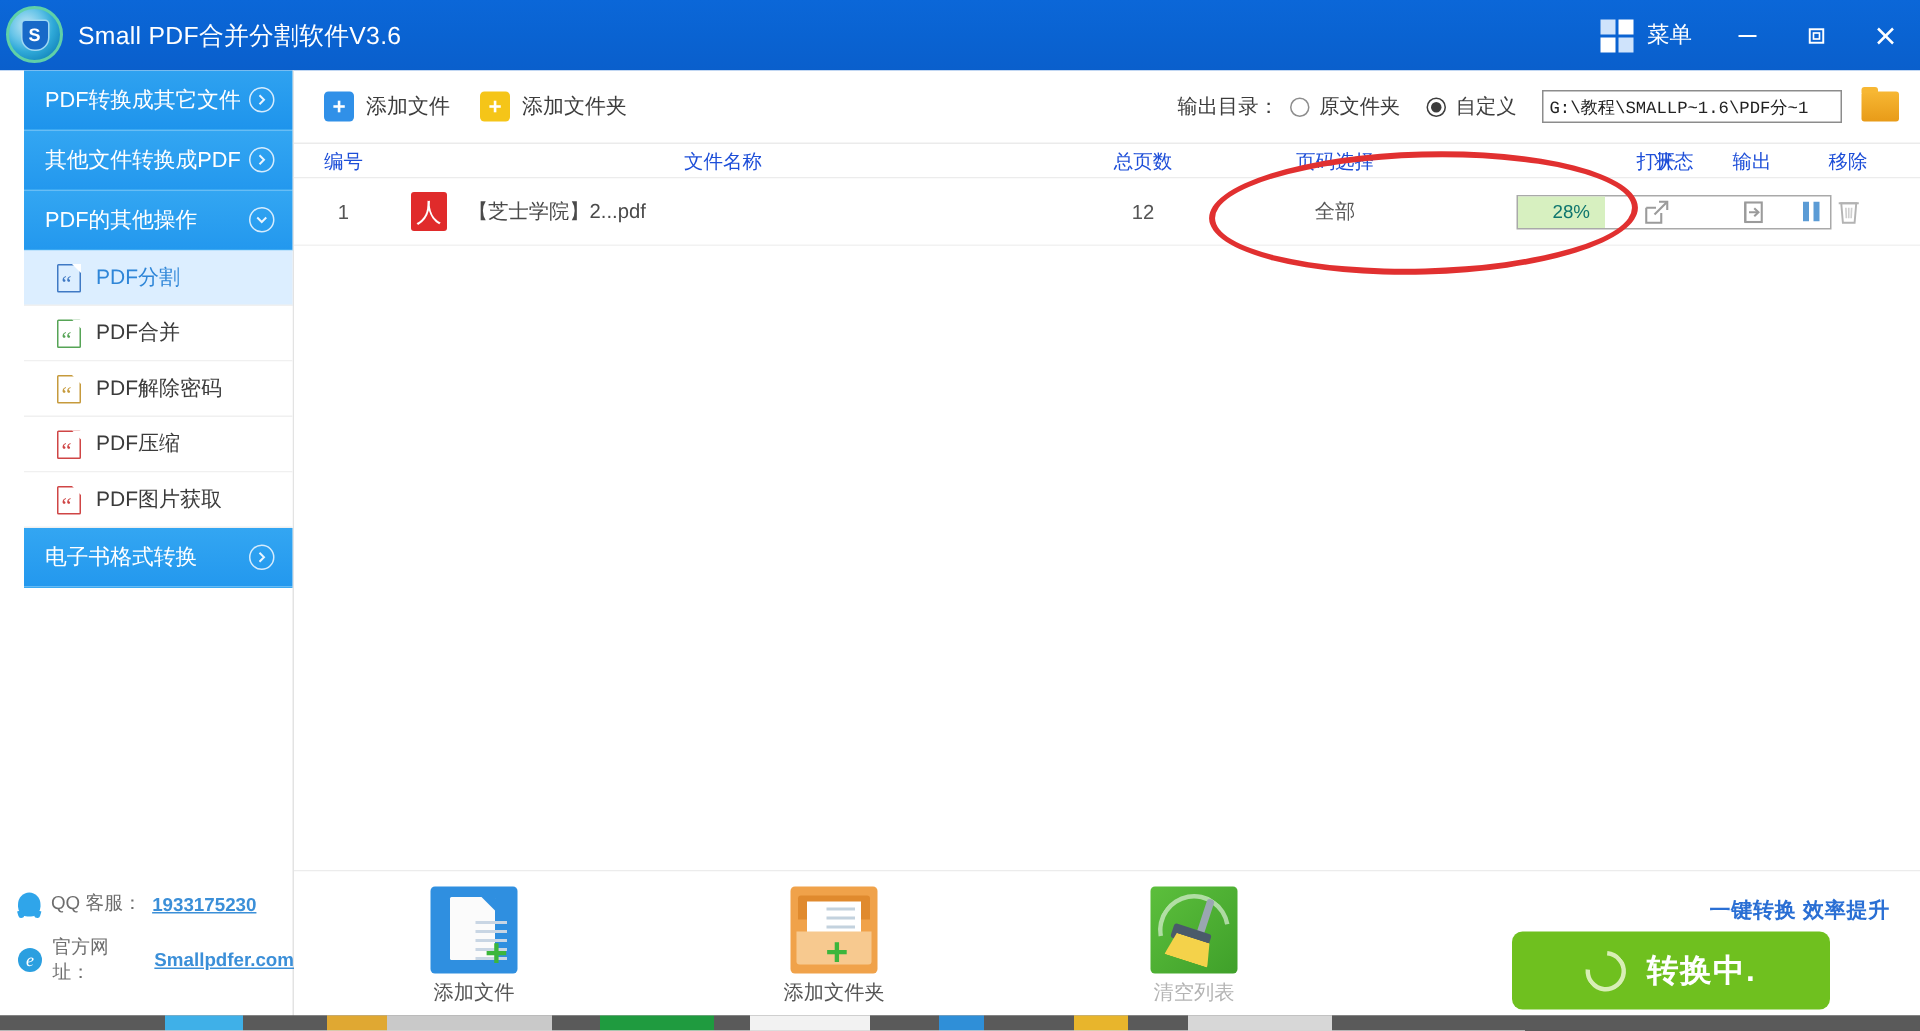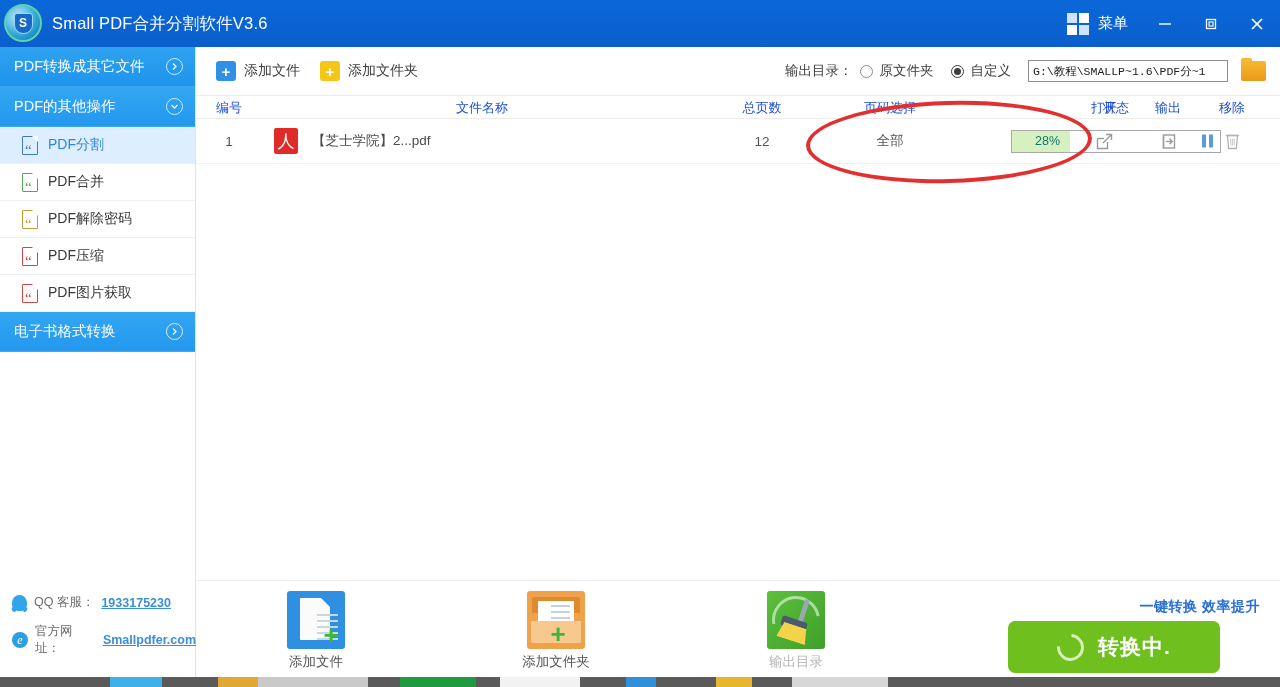--- a/index.html
+++ b/index.html
@@ -56,21 +56,21 @@
   .menu-label { font-size: 15px; }
   .win-btn {
     width: 46px; height: 47px; display: flex; align-items: center; justify-content: center;
     color: #fff; cursor: pointer;
   }
   .win-btn svg { display: block; }
 
   
   .sidebar {
     position: absolute; left: 0; top: 47px; width: 196px; height: 640px;
-    background: #ffffff; border-right: 1px solid #e3e3e3;
+    background: #ffffff; border-right: 1px solid #e3e3e3; padding-left: 16px;
   }
   .side-head {
     height: 40px; display: flex; align-items: center; padding: 0 12px 0 14px;
     background: linear-gradient(to bottom, #2fa2f0 0%, #1e94ec 100%);
     color: #ffffff; font-size: 14.5px; cursor: pointer;
     border-bottom: 1px solid #3ba9f2;
   }
   .side-head.alt { background: linear-gradient(to bottom, #33a6f2 0%, #2398ee 100%); }
   .side-head .sh-label { flex: 1; white-space: nowrap; }
   .chev {
@@ -349,20 +349,28 @@
 
     <div class="side-head">
       <span class="sh-label">PDF转换成其它文件</span>
       <span class="chev">
         <svg width="9" height="9" viewBox="0 0 9 9">
             <polyline points="3,1.5 6,4.5 3,7.5" fill="none" stroke="#eaf5ff" stroke-width="1.3"></polyline>
           </svg>
       </span>
     </div>
 
+    <div class="side-head alt">
+      <span class="sh-label">其他文件转换成PDF</span>
+      <span class="chev">
+        <svg width="9" height="9" viewBox="0 0 9 9">
+            <polyline points="3,1.5 6,4.5 3,7.5" fill="none" stroke="#eaf5ff" stroke-width="1.3"></polyline>
+          </svg>
+      </span>
+    </div>
 
     <div class="side-head alt">
       <span class="sh-label">PDF的其他操作</span>
       <span class="chev">
         <svg width="9" height="9" viewBox="0 0 9 9">
             <polyline points="1.5,3 4.5,6 7.5,3" fill="none" stroke="#eaf5ff" stroke-width="1.3"></polyline>
           </svg>
       </span>
     </div>
 
@@ -524,21 +532,21 @@
         <div class="lbl">添加文件夹</div>
       </div>
 
       <div class="big-btn disabled">
         <div class="bi bi-broom">
           <div class="ring"></div>
           <div class="handle"></div>
           <div class="head"></div>
           <div class="bristles"></div>
         </div>
-        <div class="lbl">输出目录</div>
+        <div class="lbl">清空列表</div>
       </div>
     </div>
 
     <div class="convert-zone">
       <div class="promo">一键转换 效率提升</div>
       <div class="convert-btn">
         <span class="spinner"></span>
         <span class="convert-label">转换中.</span>
       </div>
     </div>

